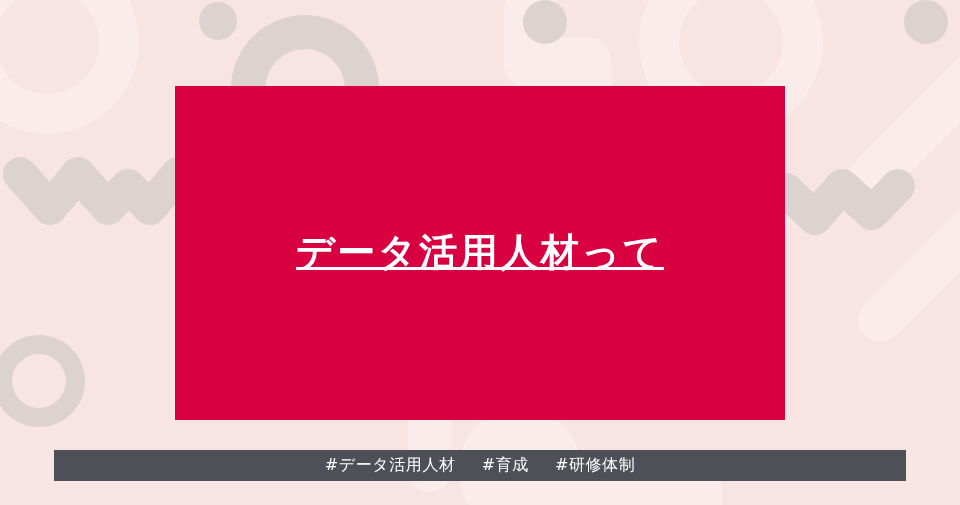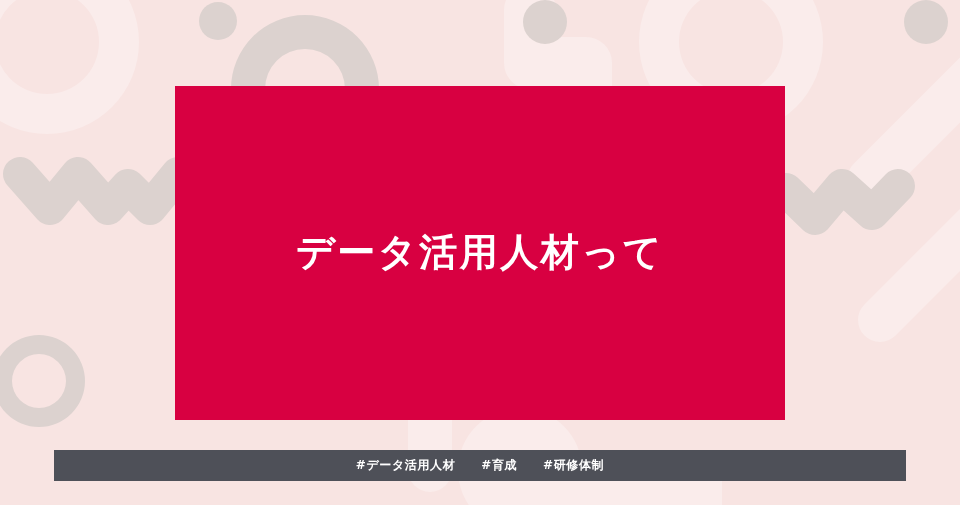--- a/index.html
+++ b/index.html
@@ -52,20 +52,21 @@
   .hero-title {
     margin: 0;
     color: #ffffff;
     text-align: center;
     font-family: "DejaVu Sans", "Liberation Sans", sans-serif;
     font-weight: bold;
     font-size: 38px;
     line-height: 1.45;
     letter-spacing: 2.5px;
     white-space: nowrap;
+    text-decoration: underline;
   }
   .hero-title .line {
     display: block;
   }
 
   
   .tag-bar {
     position: absolute;
     left: 54px;
     top: 450px;
@@ -73,22 +74,22 @@
     height: 31px;
     background: #4e5058;
     display: flex;
     align-items: center;
     justify-content: center;
     gap: 26px;
   }
   .tag-item {
     color: #ffffff;
     font-family: "DejaVu Sans", "Liberation Sans", sans-serif;
-    font-weight: bold;
-    font-size: 12px;
+    font-weight: normal;
+    font-size: 16px;
     letter-spacing: 0.6px;
     white-space: nowrap;
     text-align: right;
   }
 </style>
 </head>
 <body>
 
 <div class="canvas">
 

